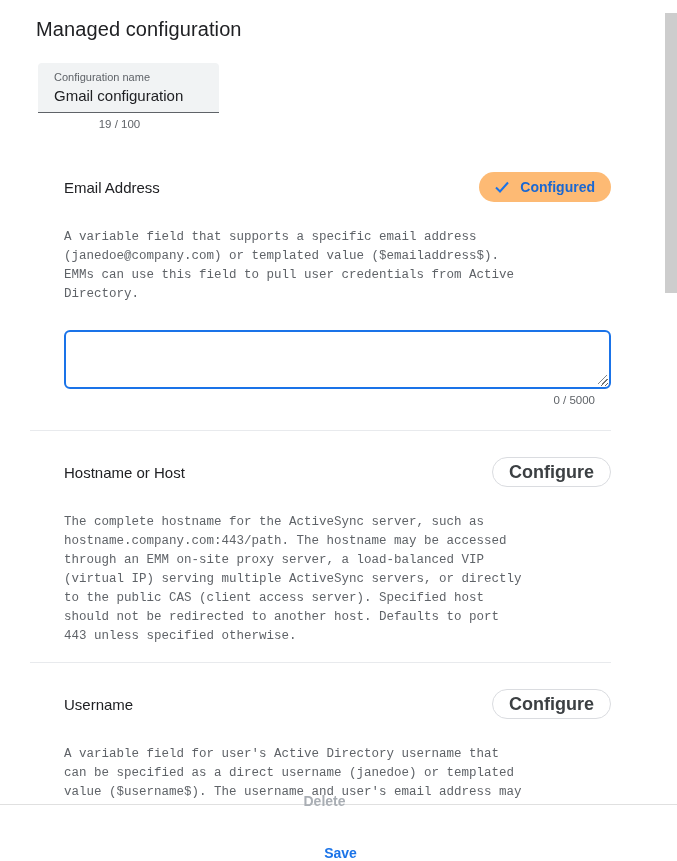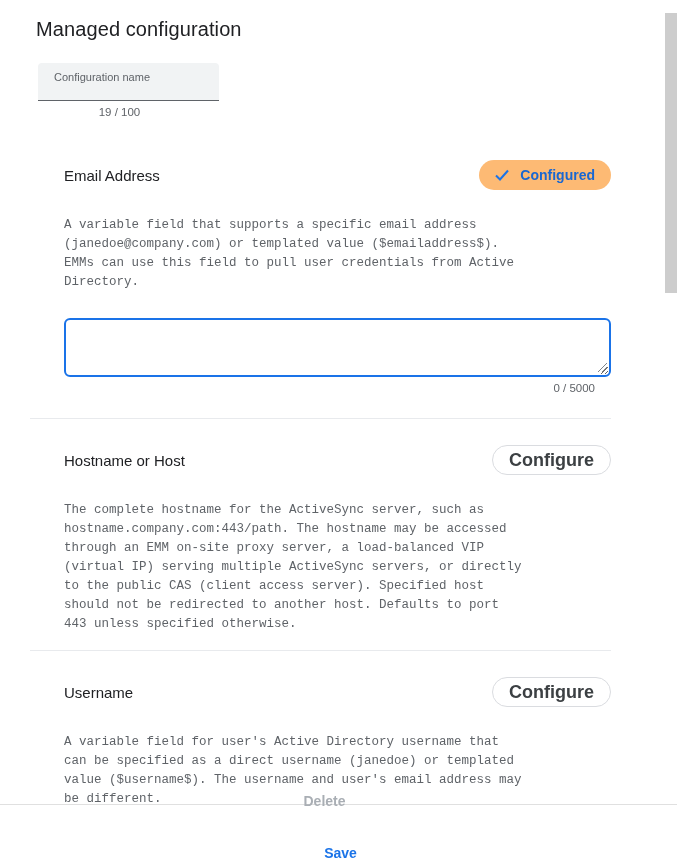--- a/index.html
+++ b/index.html
@@ -17,21 +17,21 @@
     font-size:20px; line-height:26px;
     color:#202124; font-weight:400; letter-spacing:.1px;
   }
 
   .textfield {
     margin:21px 0 0 38px;
     width:181px; box-sizing:border-box;
     background:#f1f3f4;
     border-radius:4px 4px 0 0;
     border-bottom:1px solid #5f6368;
-    padding:7px 8px 16px 16px;
+    padding:7px 8px 8px 16px;
   }
   .textfield .tf-label { display:block; font-size:11px; line-height:14px; color:#5f6368; }
   .textfield input {
     display:block; width:100%;
     border:none; background:transparent; outline:none;
     font-family:inherit; font-size:15px; color:#202124;
     padding:3px 0 0 0; margin:0;
   }
   .field-counter {
     width:179px; margin:5px 0 0 38px; box-sizing:border-box;
@@ -113,20 +113,21 @@
 </head>
 <body>
 
 <div class="panel">
   <div class="content">
 
     <h1 class="page-title">Managed configuration</h1>
 
     <div class="textfield">
       <span class="tf-label">Configuration name</span>
+      <input type="text" value="Gmail configuration" style="">
     </div>
     <div class="field-counter">19 / 100</div>
 
     <div class="section">
       <div class="section-header first">
         <span class="section-title">Email Address</span>
         <button class="chip">
           <span>
             <svg width="14" height="12" viewBox="0 0 14 12">
               <polyline points="1,6.5 5,10.5 13,1.5" fill="none" stroke="#1a73e8" stroke-width="2"></polyline>

